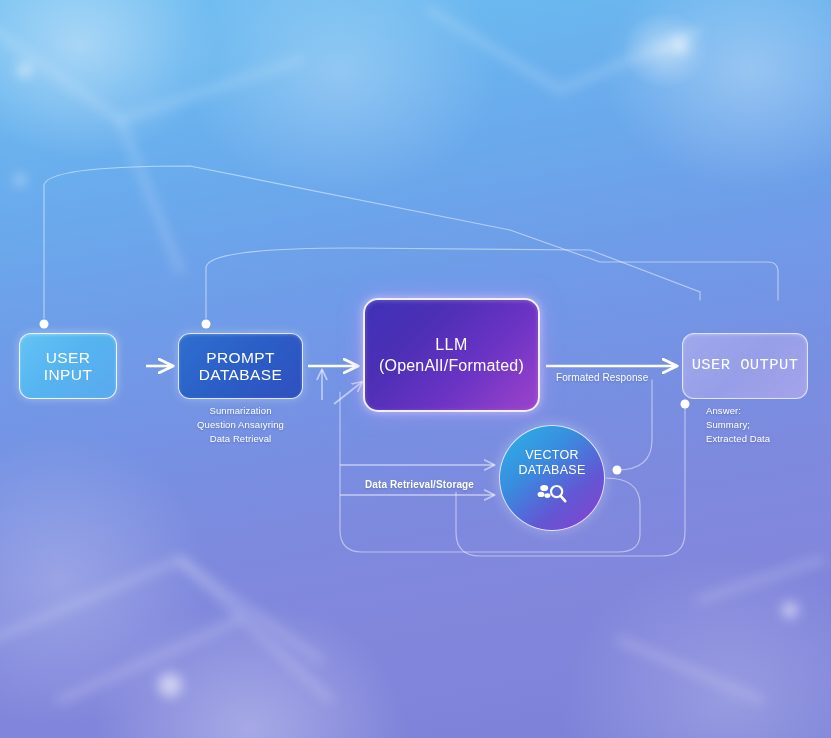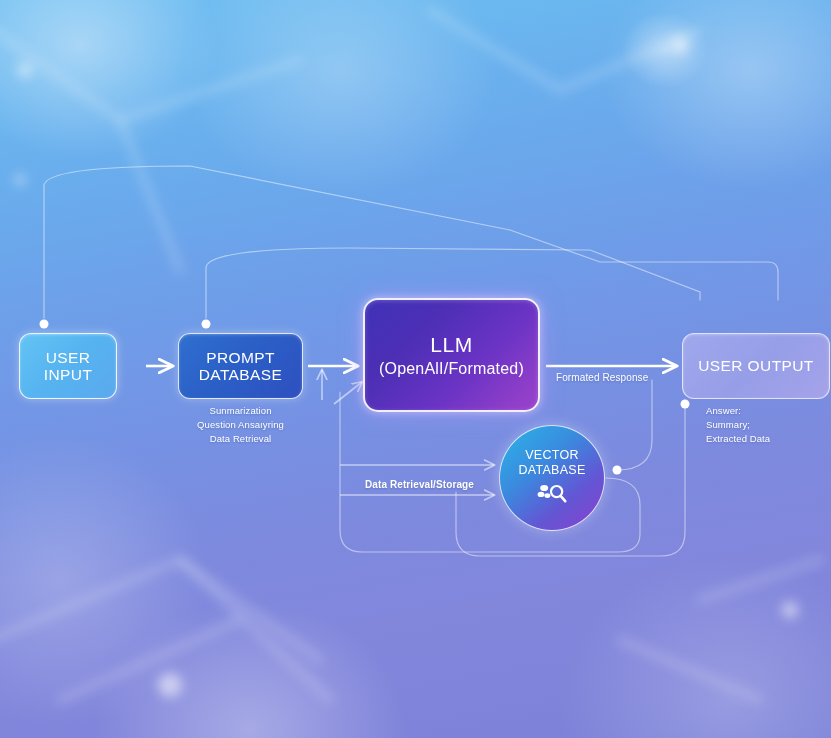--- a/index.html
+++ b/index.html
@@ -57,29 +57,30 @@
 
   #node-llm {
     left:363px; top:298px; width:177px; height:114px;
     border-radius:15px;
     background: linear-gradient(135deg,#3f32b8 0%,#4c2fb5 30%,#6a33c4 62%,#8e3ec9 88%,#9a44cb 100%);
     border:2px solid rgba(255,255,255,.92);
     box-shadow:0 0 22px rgba(190,150,255,.55), 0 0 8px rgba(255,255,255,.5), inset 0 1px 4px rgba(255,255,255,.22);
     flex-direction:column;
     z-index:8;
   }
-  #node-llm .llm-title { font-size:21px; letter-spacing:.5px; margin-bottom:3px; }
+  #node-llm .llm-title { font-size:16px; letter-spacing:.5px; margin-bottom:3px; }
   #node-llm .llm-sub { font-size:16px; letter-spacing:.2px; }
 
   #node-user-output {
-    left:682px; top:333px; width:148px; height:66px;
+    left:682px; top:333px; width:126px; height:66px;
     background: linear-gradient(135deg, rgba(176,176,240,.72) 0%, rgba(166,166,234,.66) 50%, rgba(183,172,237,.7) 100%);
     border:1.5px solid rgba(255,255,255,.7);
     box-shadow:inset 0 1px 3px rgba(255,255,255,.3);
     font-size:15.5px;
+    font-family:Liberation Mono, monospace;
   }
 
   #node-vector-database {
     left:499px; top:425px; width:106px; height:106px;
     border-radius:50%;
     background: linear-gradient(140deg,#2bb6e8 0%,#3a8ade 38%,#6257d4 68%,#8a3fcf 100%);
     border:1.5px solid rgba(255,255,255,.8);
     box-shadow:0 0 14px rgba(255,255,255,.3);
     flex-direction:column;
     z-index:7;

